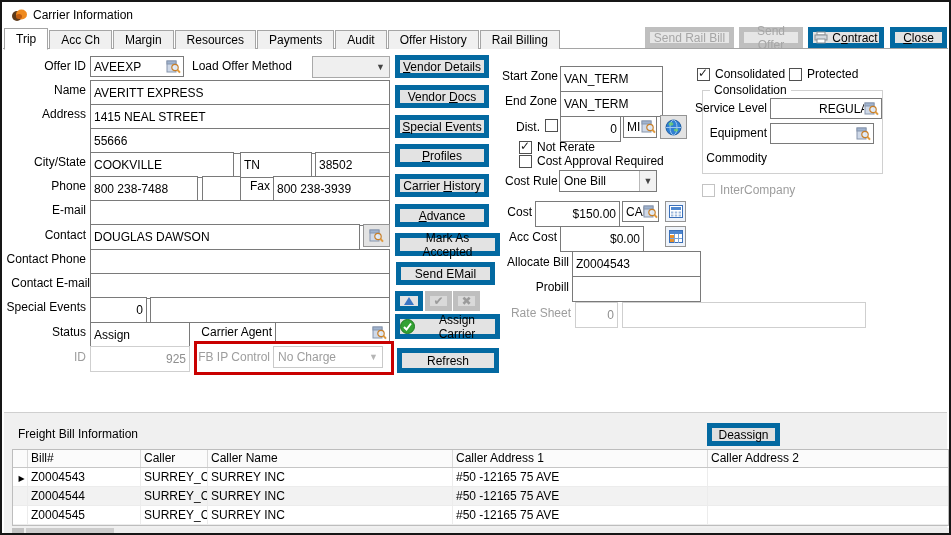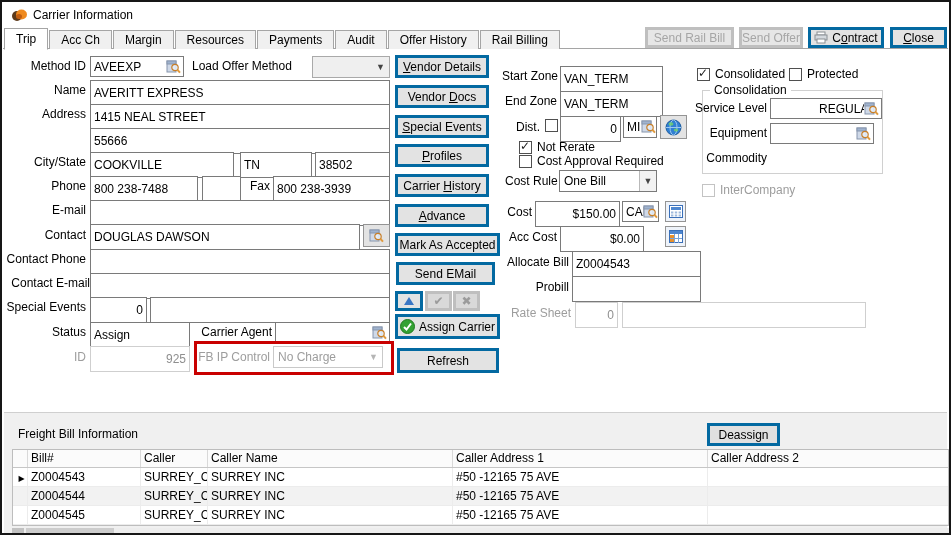--- a/index.html
+++ b/index.html
@@ -12,21 +12,21 @@
   .title-text { position:absolute; left:31px; top:6px; font-size:12px; color:#000; }
   .title-icon { position:absolute; left:9px; top:6px; width:17px; height:14px; }
 
   
   .tabstrip { position:absolute; left:1px; top:26px; right:1px; height:21px; border-bottom:1px solid #a5a5a5; background:#fff; }
   .tabs { position:absolute; left:1px; bottom:-1px; display:flex; align-items:flex-end; }
   .tab { background:#f0f0f0; border:1px solid #a5a5a5; border-bottom:none; padding:0 11px; line-height:18px; height:19px; margin-right:1px; color:#000; }
   .tab.active { background:#fff; height:22px; line-height:21px; position:relative; z-index:2; border-bottom:1px solid #fff; margin-bottom:-1px; }
 
   
-  .btn { position:absolute; background:#e3e3e3; border:3px solid #0369a1; text-align:center; font-size:12px; color:#000;
+  .btn { position:absolute; background:#e3e3e3; border:5px solid #0369a1; text-align:center; font-size:12px; color:#000;
          display:flex; align-items:center; justify-content:center; gap:4px; cursor:default; }
   .btn.dis { color:#a6a6a6; border-color:#bfbfbf; background:#e6e6e6; }
   .u { text-decoration:underline; }
   .lbl { position:absolute; text-align:right; white-space:nowrap; color:#000; }
   .lbl.left { text-align:left; }
   .lbl.gray { color:#9d9d9d; }
   .tb { position:absolute; border:1px solid #7a7a7a; background:#fff; font-family:"Liberation Sans",sans-serif; font-size:12px;
         padding:12px 3px; height:21px; color:#000; outline:none; }
   .tb.num { text-align:right; }
   .tb.dis { border-color:#cfcfcf; color:#8f8f8f; }
@@ -96,21 +96,21 @@
       <rect x="3" y="1" width="8" height="3" fill="#fff" stroke="#8a8f94"></rect>
       <rect x="1" y="4" width="12" height="5" fill="#d4d9de" stroke="#8a8f94"></rect>
       <rect x="3" y="8" width="8" height="4" fill="#fff" stroke="#8a8f94"></rect>
     </svg>
     <span><span>C</span><span class="u">o</span><span>ntract</span></span>
   </div>
   <div class="btn" style="left:888px;top:25px;width:57px;height:21px;z-index:3;">
     <span><span></span><span class="u">C</span><span>lose</span></span>
   </div>
 
-  <div class="lbl" style="left:0;width:84px;top:57px;">Method ID</div>
+  <div class="lbl" style="left:0;width:84px;top:57px;">Offer ID</div>
   <div class="tbx" style="left:88px;top:54px;width:94px;">
     <span class="val">AVEEXP</span>
     <svg class="magicon" viewBox="0 0 15 14">
       <rect x="1" y="1" width="9" height="11" fill="#cfd9e8" stroke="#8796ad"></rect>
         <rect x="1" y="1" width="9" height="3" fill="#9fb3cf" stroke="#8796ad"></rect>
       <circle cx="9" cy="7.5" r="3.2" fill="#e7f0fa" fill-opacity="0.8" stroke="#c77f2a" stroke-width="1.2"></circle>
       <line x1="11.3" y1="9.8" x2="14" y2="12.6" stroke="#e09a3e" stroke-width="2"></line>
     </svg>
   </div>
   <div class="lbl left" style="left:190px;top:57px;width:118px;">Load Offer Method</div>

